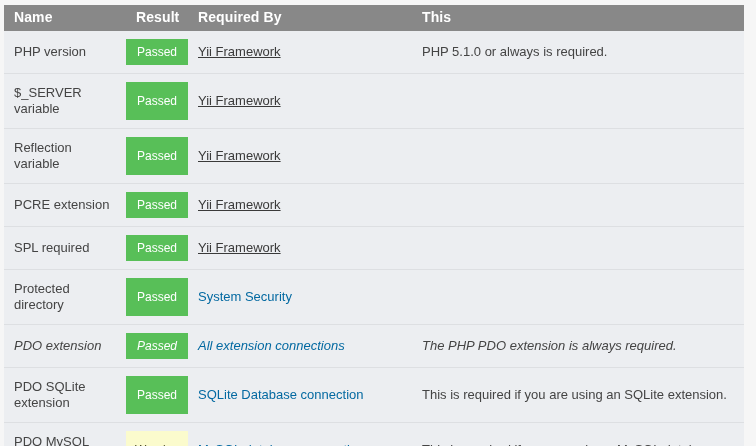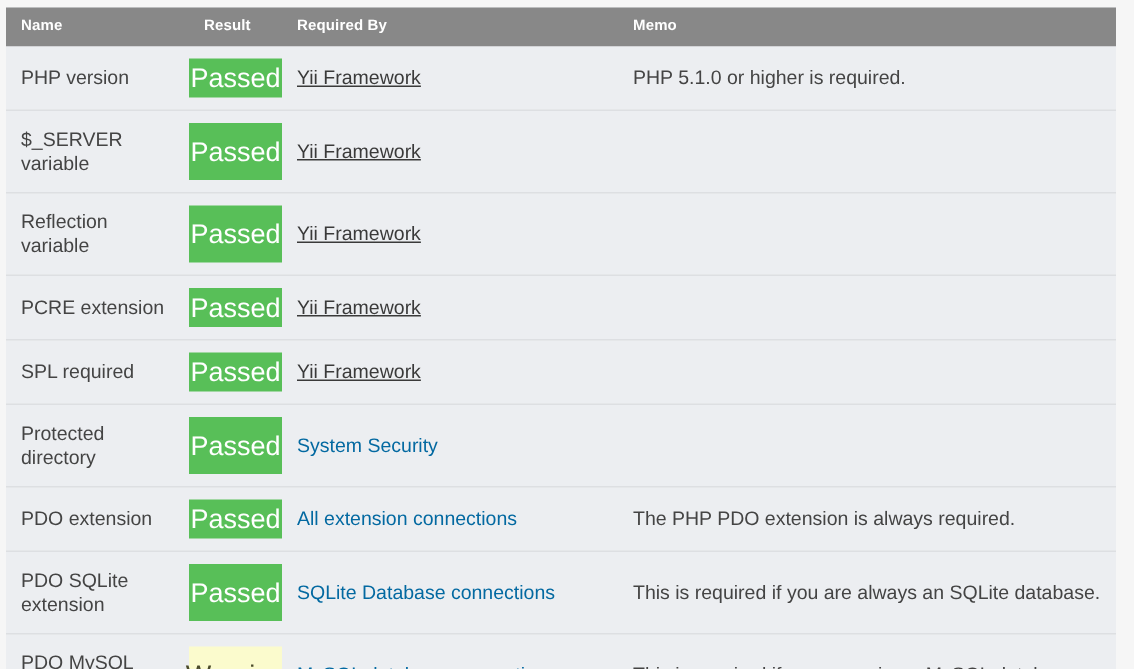--- a/index.html
+++ b/index.html
@@ -25,21 +25,21 @@
     border-collapse: collapse;
     width: 740px;
     table-layout: fixed;
     background: #eceef1;
     border-bottom: 2px solid #d4d4d4;
   }
 
   table.req-table thead th {
     background: #888888;
     color: #ffffff;
-    font-size: 10px;
+    font-size: 14px;
     font-weight: bold;
     text-align: left;
     padding: 5px 0 6px 10px;
     line-height: 15px;
     border: none;
     letter-spacing: 0.1px;
   }
 
   table.req-table tbody td {
     background: #eceef1;
@@ -74,21 +74,21 @@
     border-bottom: 1px solid #dddfe2;
     text-align: center;
   }
 
   .result-badge {
     display: flex;
     align-items: center;
     justify-content: center;
     box-sizing: border-box;
     width: 100%;
-    font-size: 18px;
+    font-size: 12px;
     line-height: 16px;
     font-weight: normal;
   }
 
   .result-badge.passed {
     background: #58bf58;
     color: #ffffff;
   }
 
   .result-badge.warning {
@@ -114,53 +114,53 @@
     color: #0369a1;
   }
 
   
   tr.r0 td, tr.r0 .result-badge { height: 26px; }
   tr.r1 td, tr.r1 .result-badge { height: 38px; }
   tr.r2 td, tr.r2 .result-badge { height: 38px; }
   tr.r3 td, tr.r3 .result-badge { height: 26px; }
   tr.r4 td, tr.r4 .result-badge { height: 26px; }
   tr.r5 td, tr.r5 .result-badge { height: 38px; }
-  tr.r6 td, tr.r6 .result-badge { height: 26px; }
+  tr.r6 td, tr.r6 .result-badge { height: 26px; font-style: italic; }
   tr.r7 td, tr.r7 .result-badge { height: 38px; }
   tr.r8 td, tr.r8 .result-badge { height: 38px; }
 </style>
 </head>
 <body>
 
 <div class="requirements-wrap">
   <table class="req-table">
     <colgroup>
       <col class="col-name">
       <col class="col-result">
       <col class="col-reqby">
       <col class="col-memo">
     </colgroup>
     <thead>
       <tr>
         <th>Name</th>
         <th>Result</th>
         <th>Required By</th>
-        <th>Memo</th>
+        <th>This</th>
       </tr>
     </thead>
     <tbody>
       <tr class="r0">
         <td class="cell-name">PHP version</td>
         <td class="cell-result">
           <div class="result-badge passed">Passed</div>
         </td>
         <td class="cell-reqby">
           <a class="req-link" href="#">Yii Framework</a>
         </td>
-        <td class="cell-memo">PHP 5.1.0 or higher is required.</td>
+        <td class="cell-memo">PHP 5.1.0 or always is required.</td>
       </tr>
       <tr class="r1">
         <td class="cell-name">$_SERVER variable</td>
         <td class="cell-result">
           <div class="result-badge passed">Passed</div>
         </td>
         <td class="cell-reqby">
           <a class="req-link" href="#">Yii Framework</a>
         </td>
         <td class="cell-memo"></td>
@@ -214,23 +214,23 @@
           <span class="plain-text">All extension connections</span>
         </td>
         <td class="cell-memo">The PHP PDO extension is always required.</td>
       </tr>
       <tr class="r7">
         <td class="cell-name">PDO SQLite extension</td>
         <td class="cell-result">
           <div class="result-badge passed">Passed</div>
         </td>
         <td class="cell-reqby">
-          <span class="plain-text">SQLite Database connections</span>
-        </td>
-        <td class="cell-memo">This is required if you are always an SQLite database.</td>
+          <span class="plain-text">SQLite Database connection</span>
+        </td>
+        <td class="cell-memo">This is required if you are using an SQLite extension.</td>
       </tr>
       <tr class="r8">
         <td class="cell-name">PDO MySQL extension</td>
         <td class="cell-result">
           <div class="result-badge warning">Warning</div>
         </td>
         <td class="cell-reqby">
           <span class="plain-text">MySQL database connection</span>
         </td>
         <td class="cell-memo">This is required if you are using a MySQL database.</td>

